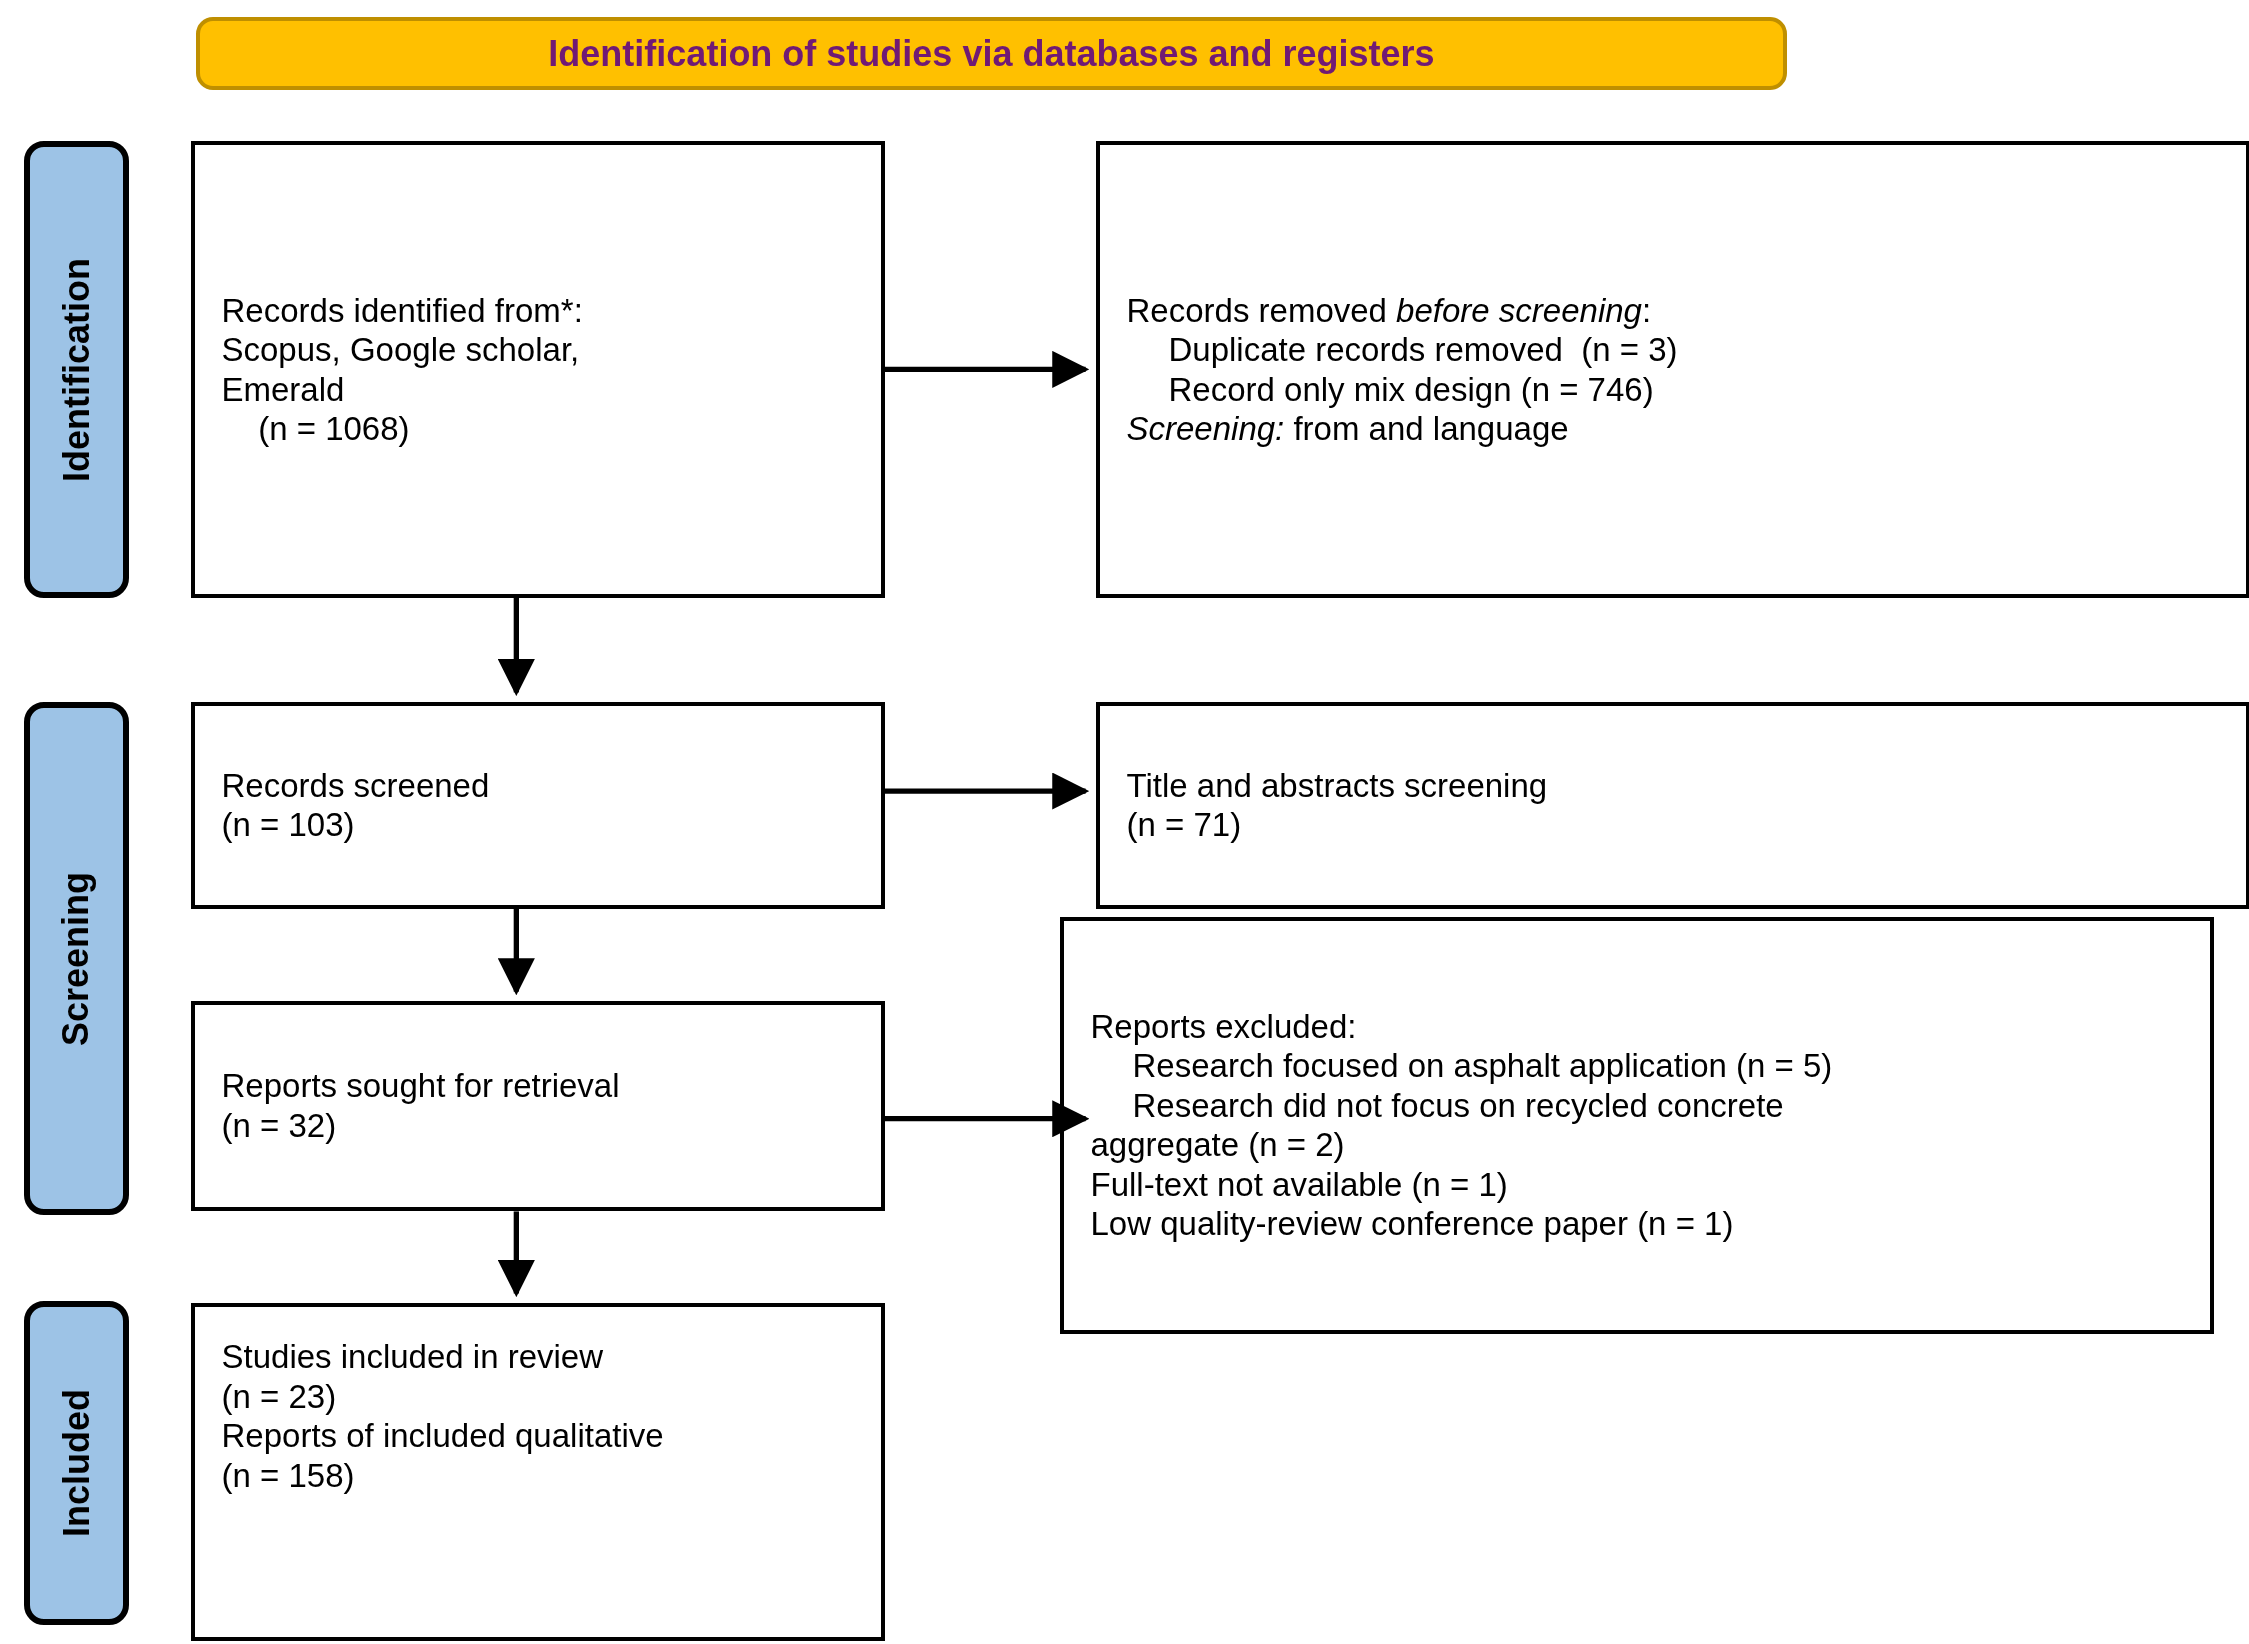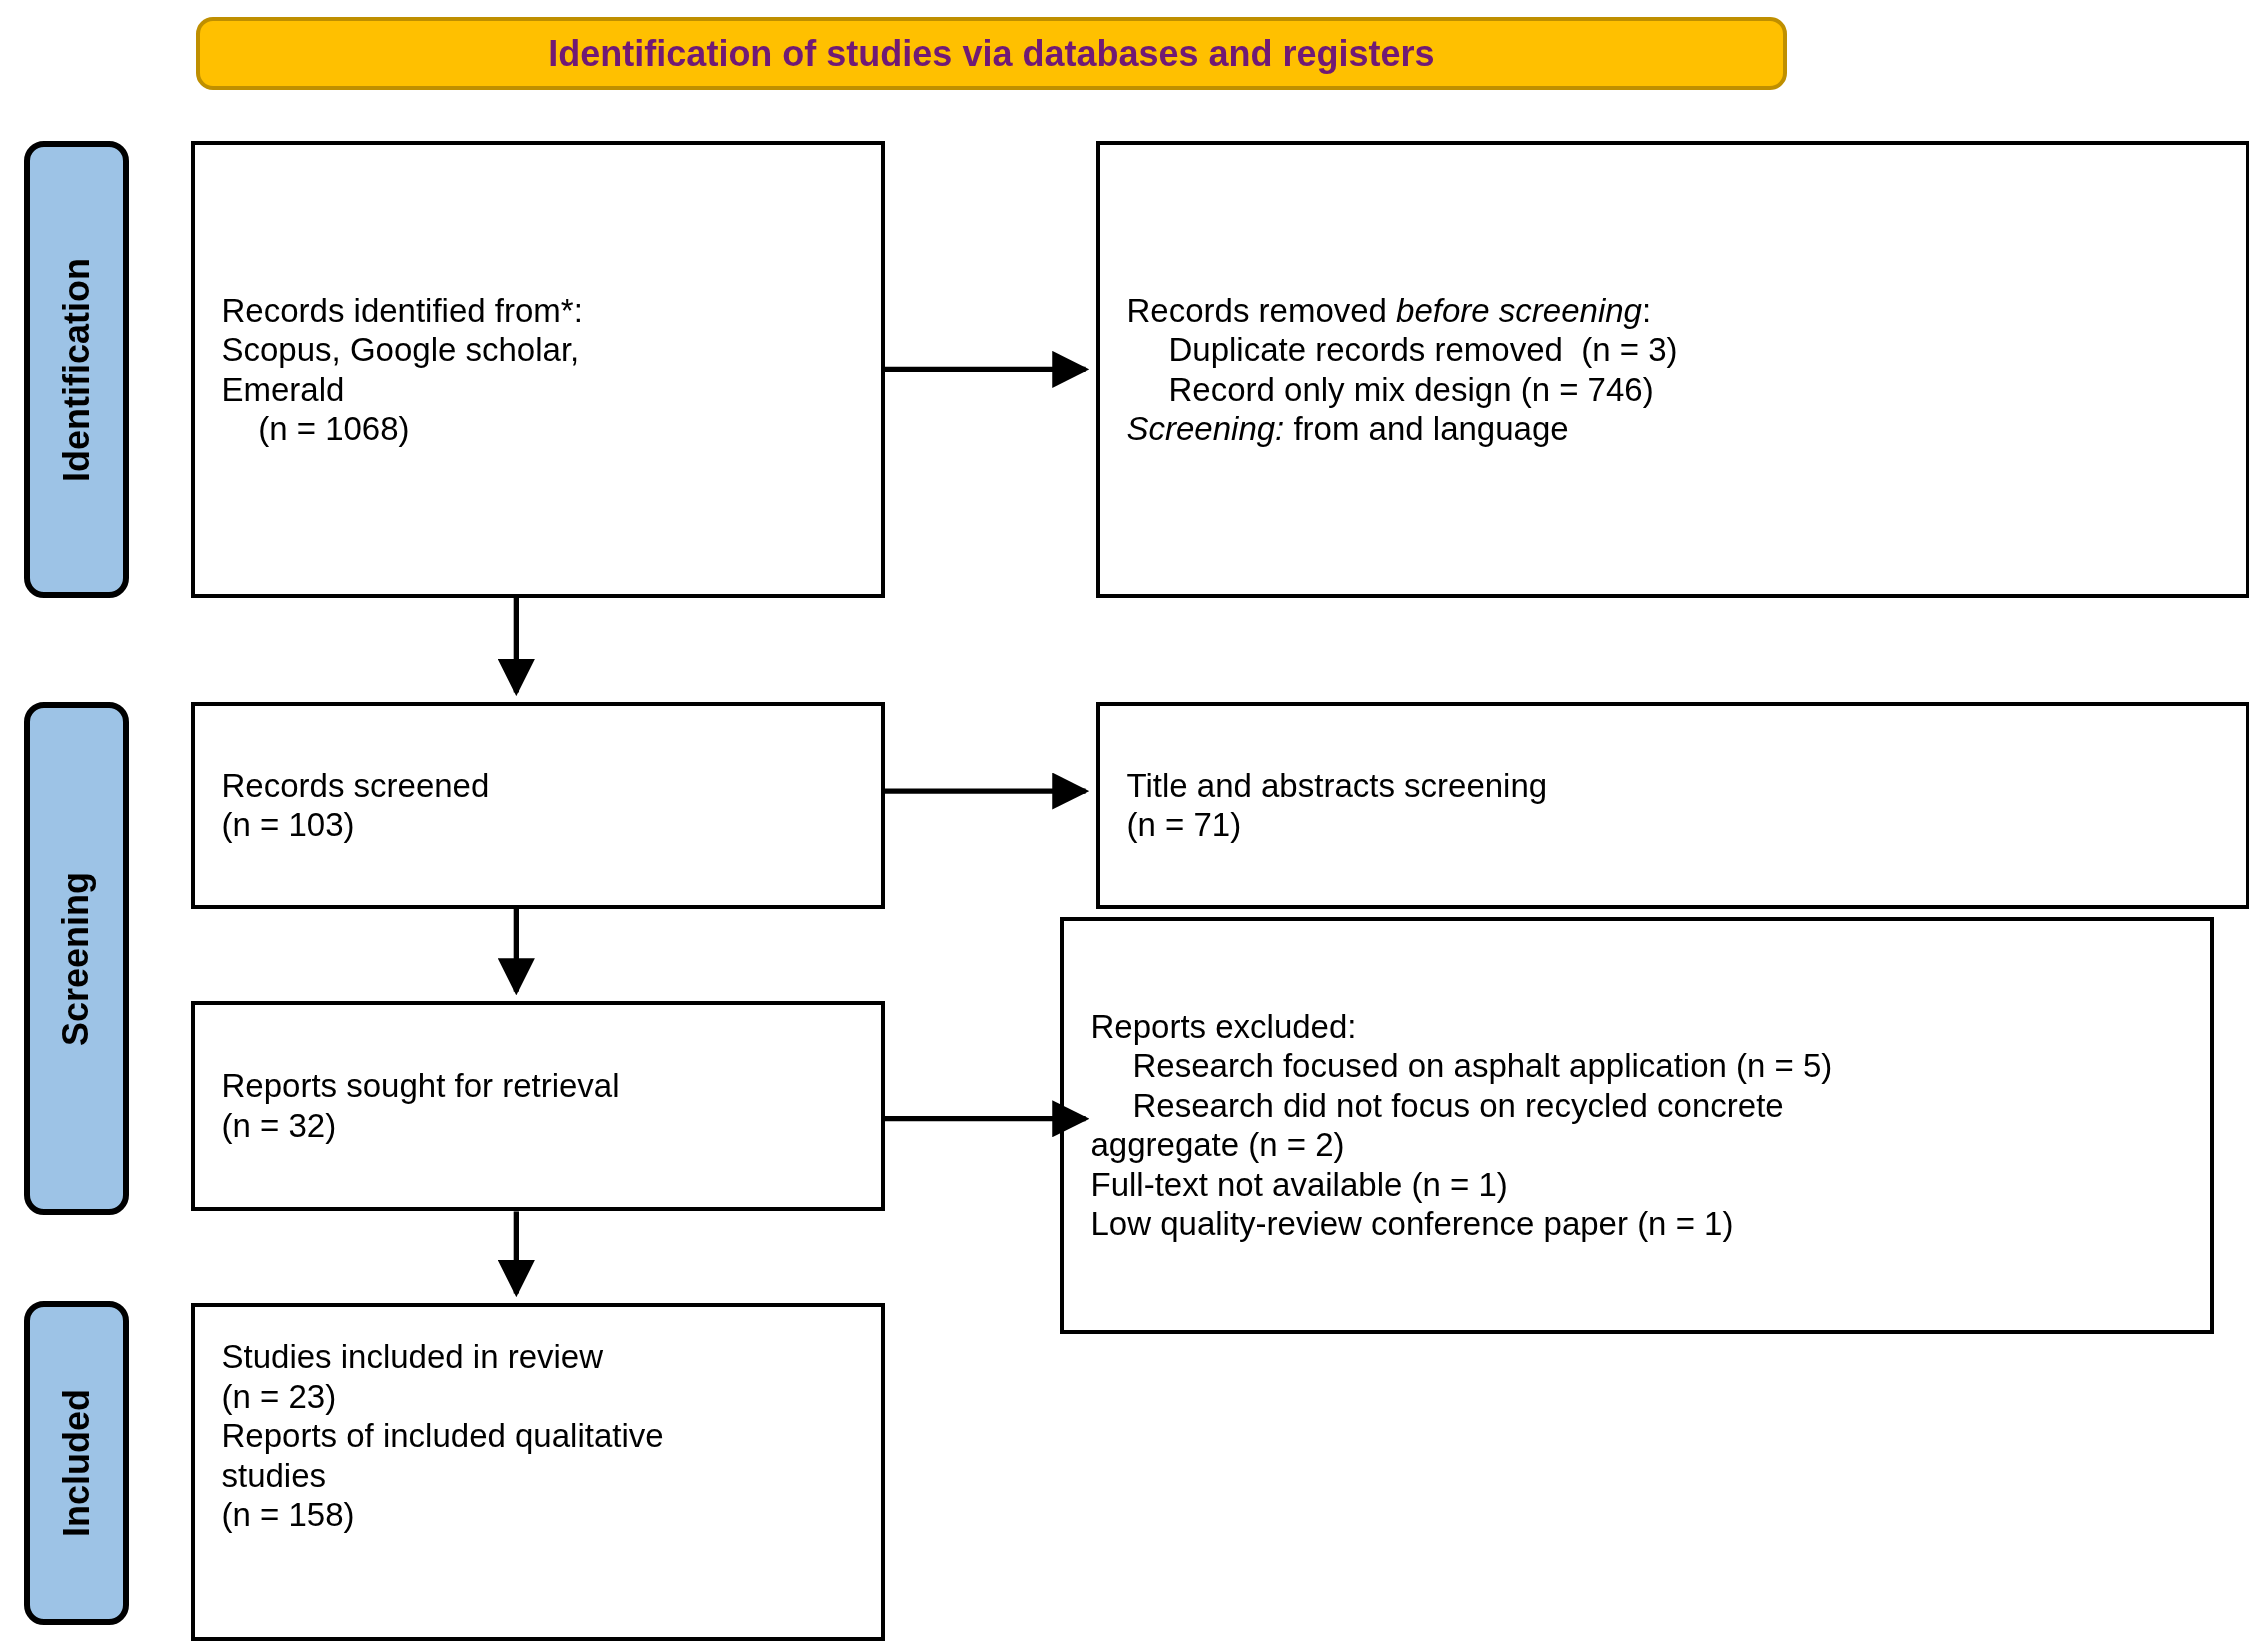--- a/index.html
+++ b/index.html
@@ -183,21 +183,20 @@
       <p>Full-text not available (n = 1)</p>
       <p>Low quality-review conference paper (n = 1)</p>
     </div>
   </div>
 
   <div class="fbox" id="box-included">
     <div class="fbox-inner">
       <p>Studies included in review</p>
       <p>(n = 23)</p>
       <p>Reports of included qualitative</p>
-      <p>studies</p>
       <p>(n = 158)</p>
     </div>
   </div>
 
   <svg id="connectors" viewBox="0 0 3399 2485">
     <defs>
       <marker id="arrowhead" viewBox="0 0 10 10" refX="9" refY="5" markerWidth="7" markerHeight="7" orient="auto-start-reverse">
         <path d="M 0 0 L 10 5 L 0 10 z" fill="#000000"></path>
       </marker>
     </defs>

